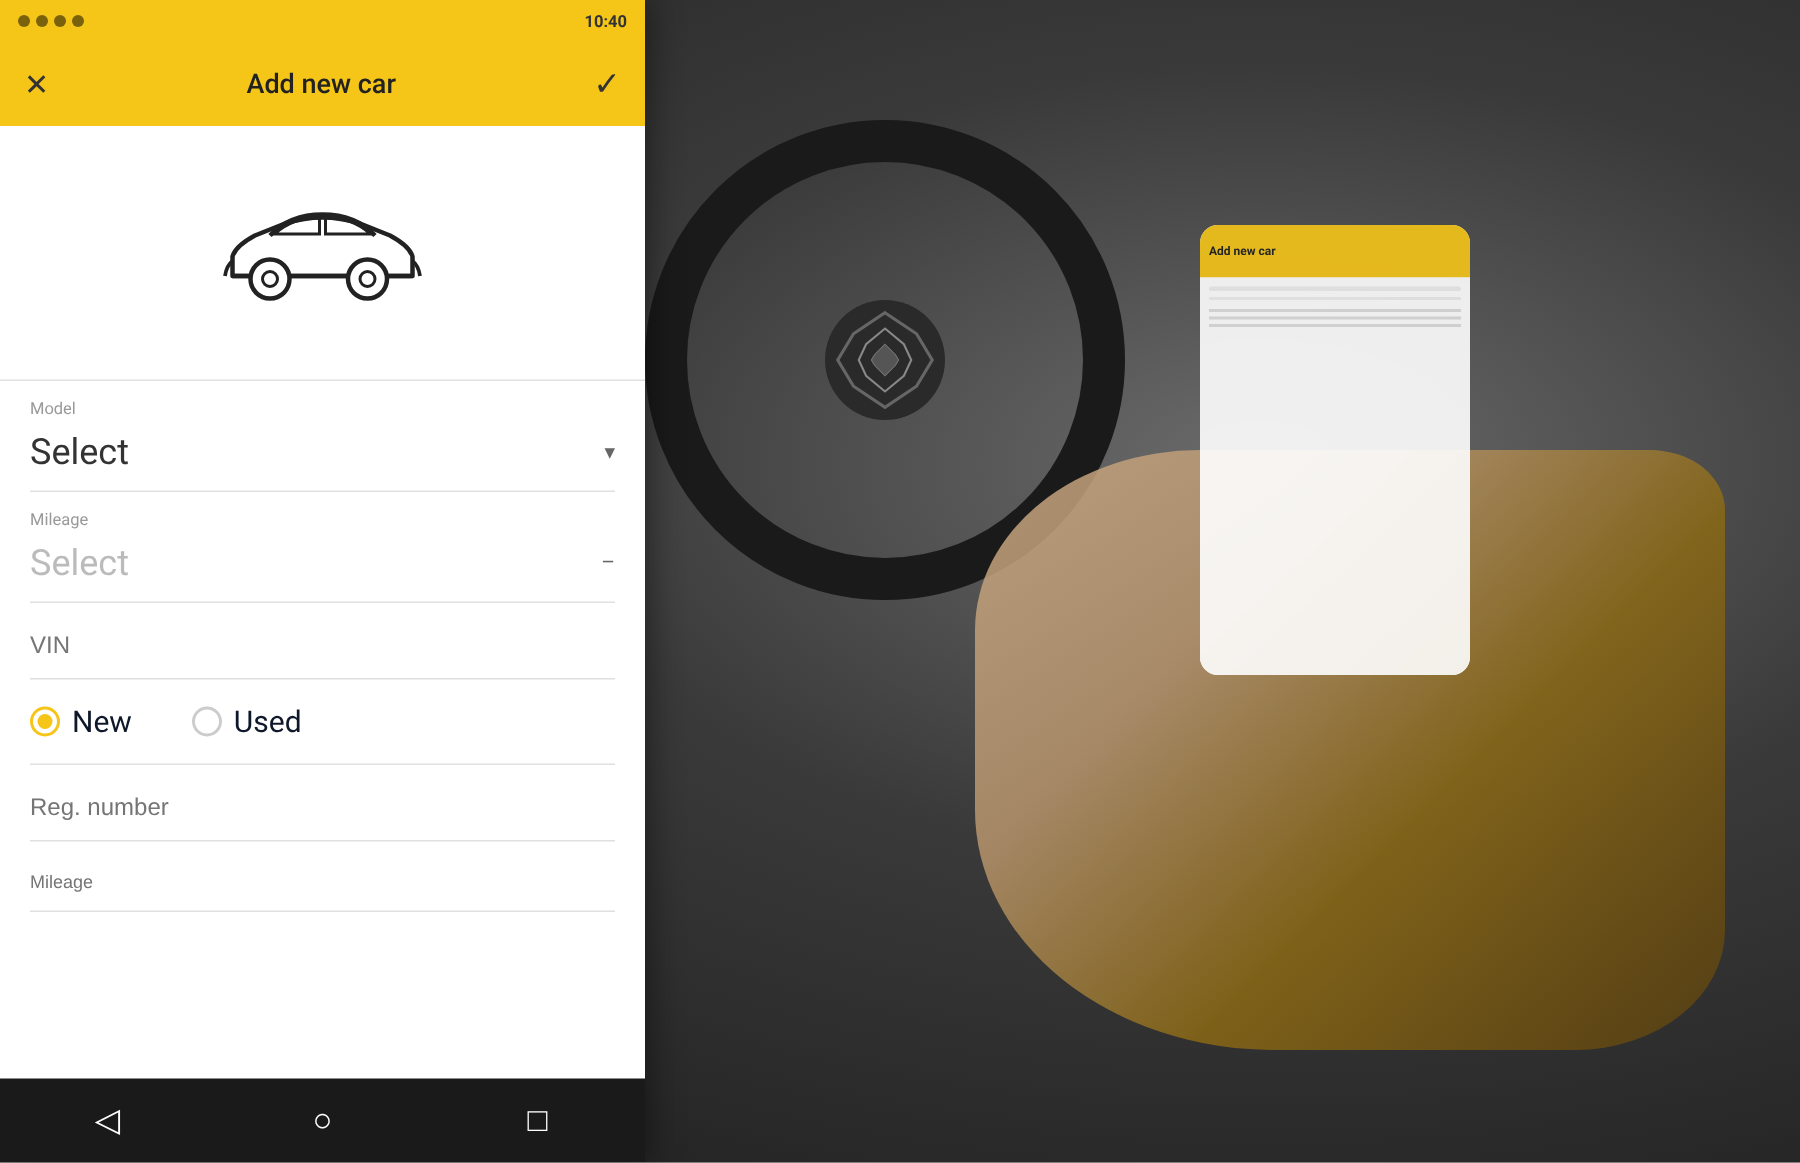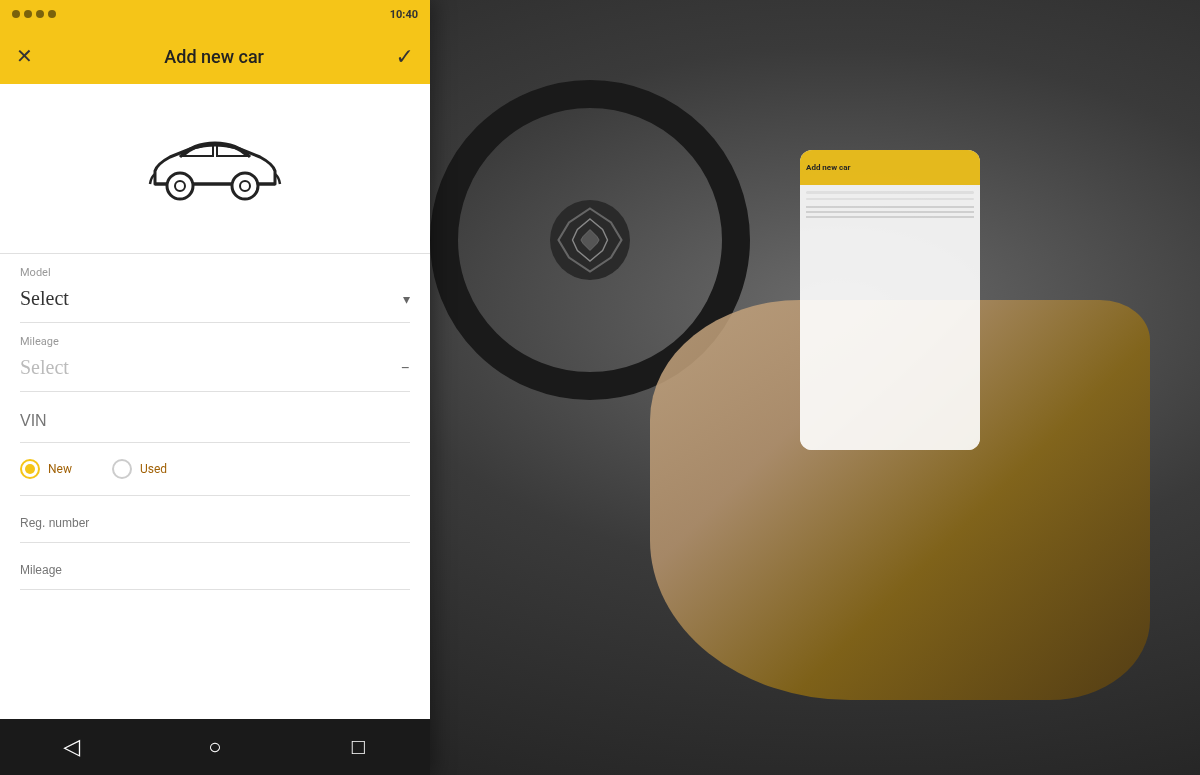--- a/index.html
+++ b/index.html
@@ -222,23 +222,22 @@
     .form-select {
       width: 100%;
       display: flex;
       align-items: center;
       justify-content: space-between;
       padding: 4px 0 8px 0;
       cursor: pointer;
     }
 
     .form-select-value {
-      font-size: 20px;
+      font-size: 24px;
       color: #333;
-      font-family: Liberation Serif, serif;
     }
 
     .form-select-arrow {
       font-size: 14px;
       color: #666;
     }
 
     .form-input-group {
       padding: 16px 0 8px 0;
       border-bottom: 1px solid #e0e0e0;
@@ -270,22 +269,22 @@
     }
 
     .radio-inner {
       width: 10px;
       height: 10px;
       border-radius: 50%;
       background: #F5C518;
     }
 
     .radio-label {
-      font-size: 12px;
-      color: #a16207;
+      font-size: 20px;
+      color: #0f172a;
     }
 
     
     .bottom-nav {
       height: 56px;
       background: #1a1a1a;
       display: flex;
       align-items: center;
       justify-content: space-around;
     }
@@ -408,21 +407,21 @@
         <span class="radio-label">New</span>
       </div>
       <div class="radio-item">
         <div class="radio-circle" style="border-color:#ccc;">
         </div>
         <span class="radio-label">Used</span>
       </div>
     </div>
 
     <div class="form-input-group">
-      <input type="text" style="border: none; outline: none; font-size: 12px; color: rgb(187, 187, 187); width: 100%; background: transparent; padding: 4px 0px;" placeholder="Reg. number">
+      <input type="text" style="border: none; outline: none; font-size: 16px; color: rgb(187, 187, 187); width: 100%; background: transparent; padding: 4px 0px;" placeholder="Reg. number">
     </div>
 
     <div class="form-input-group">
       <input type="text" style="border: none; outline: none; font-size: 12px; color: rgb(187, 187, 187); width: 100%; background: transparent; padding: 4px 0px;" placeholder="Mileage">
     </div>
 
   </div>
 
   <div class="bottom-nav">
     <button class="nav-btn">◁</button>

